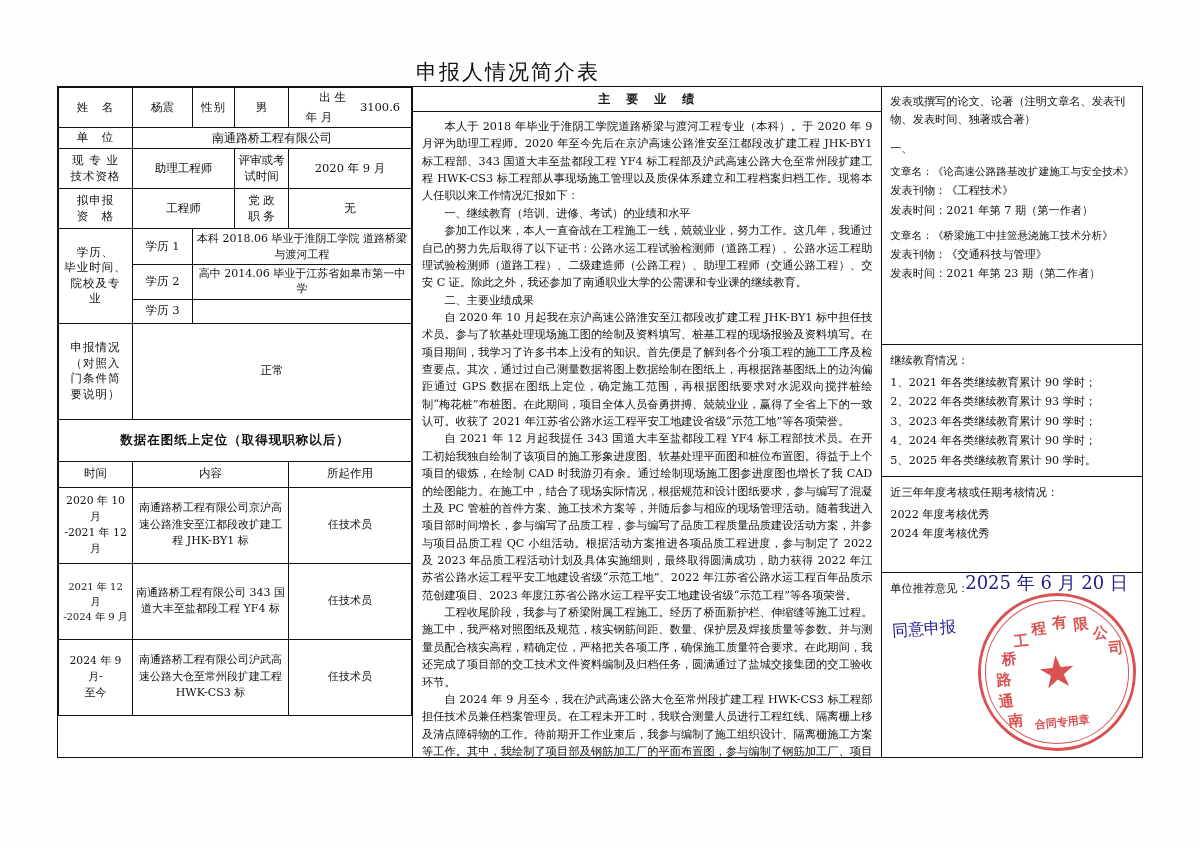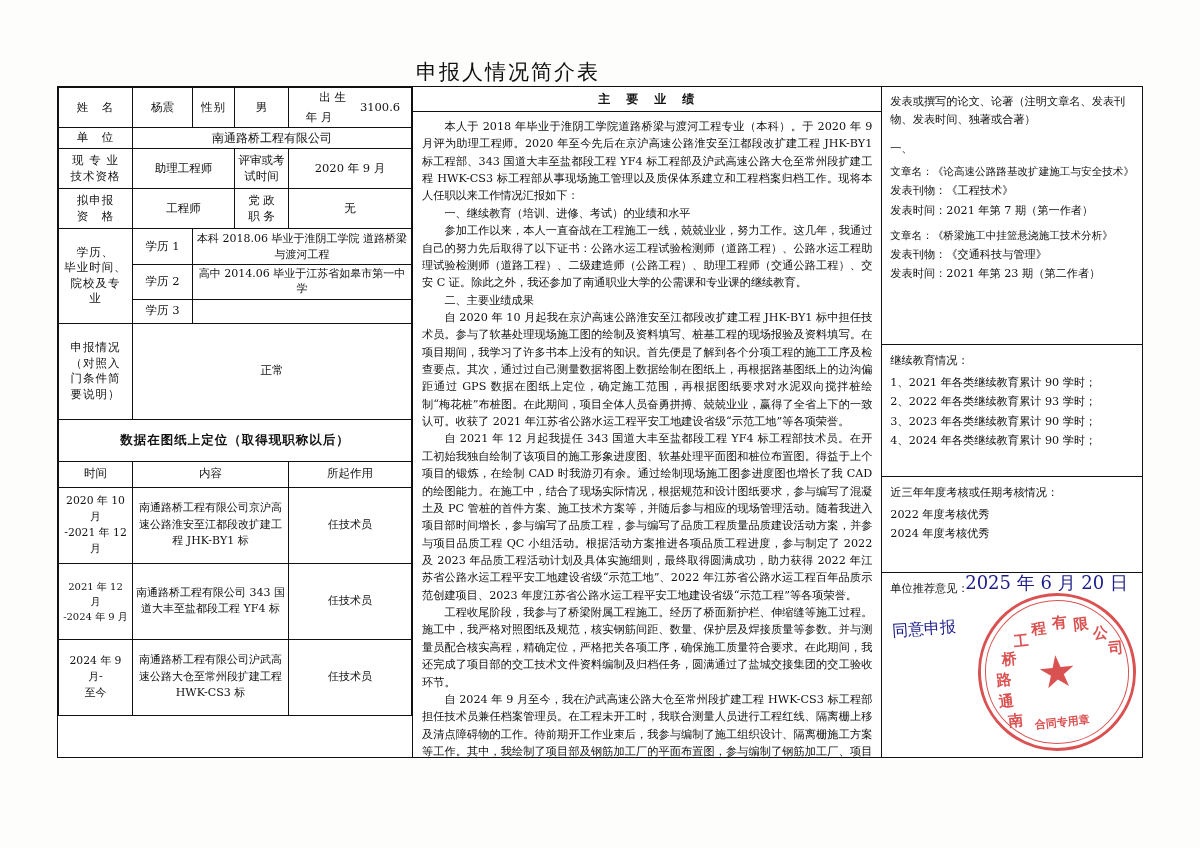--- a/index.html
+++ b/index.html
@@ -264,20 +264,21 @@
           <div class="r-line">发表时间：2021 年第 23 期（第二作者）</div>
         </div>
       </div>
 
       <div class="r-box" style="height:132px">
         <div class="r-title">继续教育情况：</div>
         <div class="r-line">1、2021 年各类继续教育累计 90 学时；</div>
         <div class="r-line">2、2022 年各类继续教育累计 93 学时；</div>
         <div class="r-line">3、2023 年各类继续教育累计 90 学时；</div>
         <div class="r-line">4、2024 年各类继续教育累计 90 学时；</div>
+        <div class="r-line">5、2025 年各类继续教育累计 90 学时。</div>
       </div>
 
       <div class="r-box" style="height:96px">
         <div class="r-title">近三年年度考核或任期考核情况：</div>
         <div class="r-line">2022 年度考核优秀</div>
         <div class="r-line">2024 年度考核优秀</div>
       </div>
 
       <div class="r-box last">
         <div class="r-title">单位推荐意见：</div>

